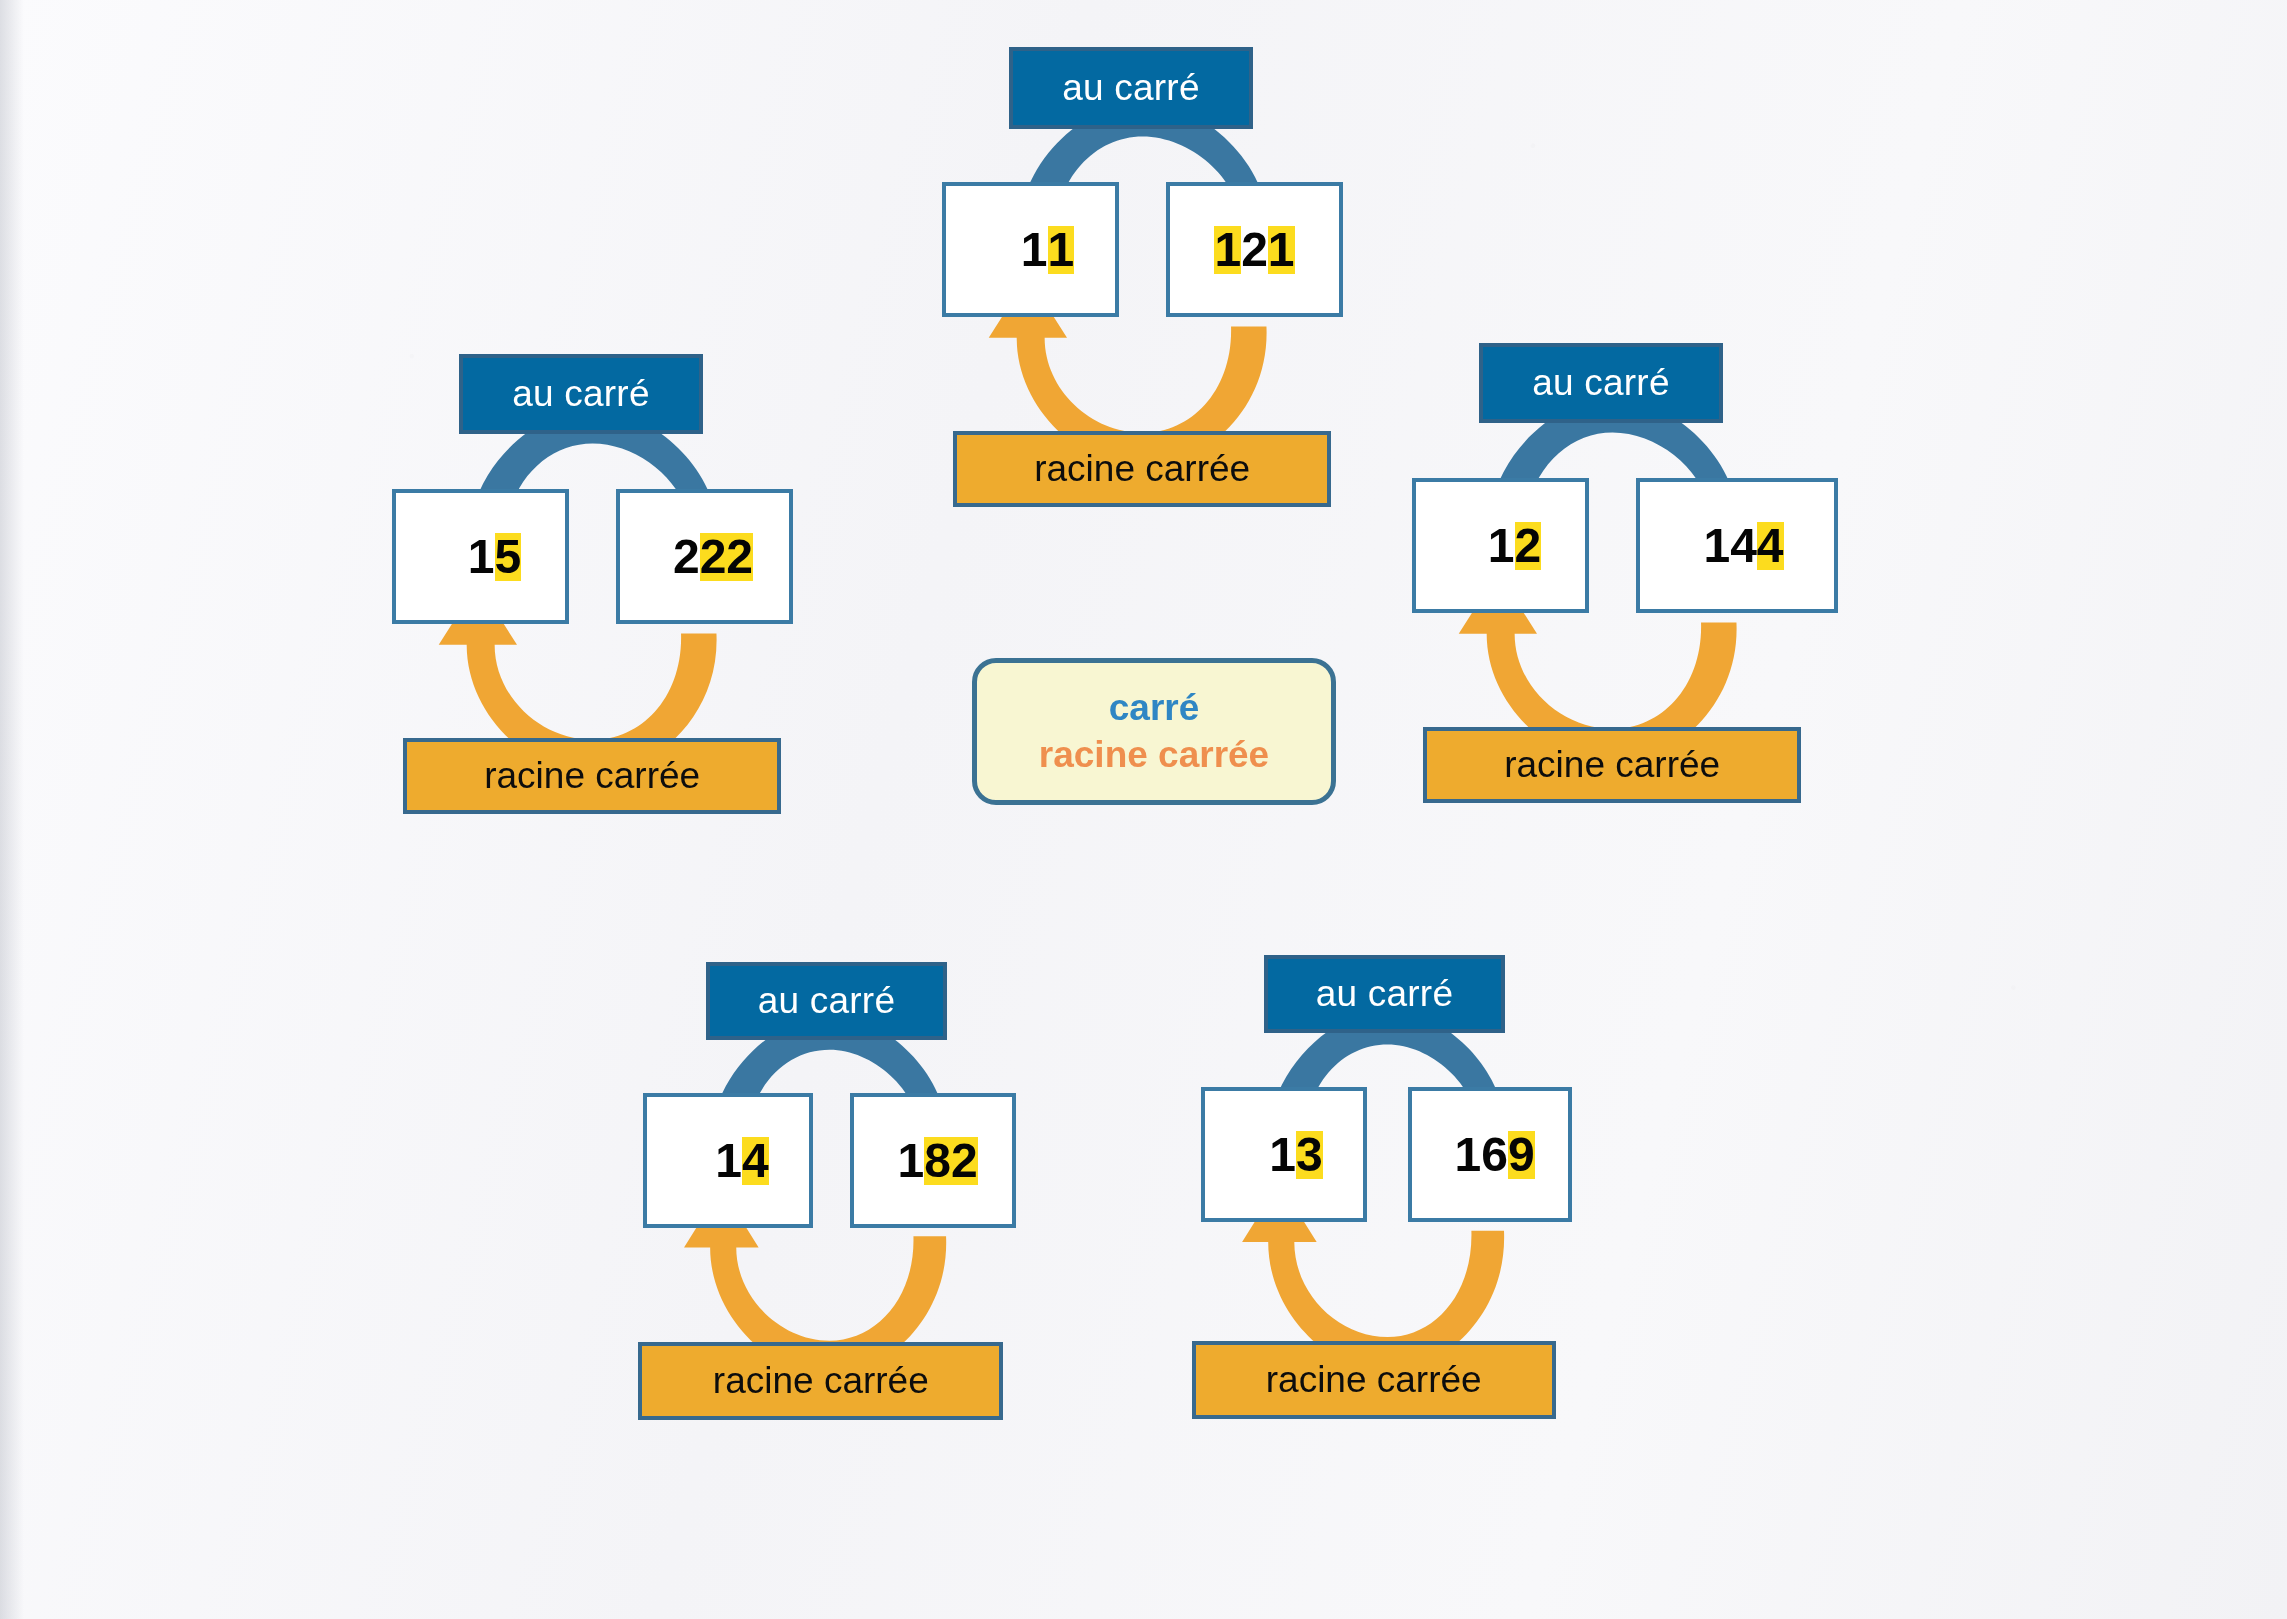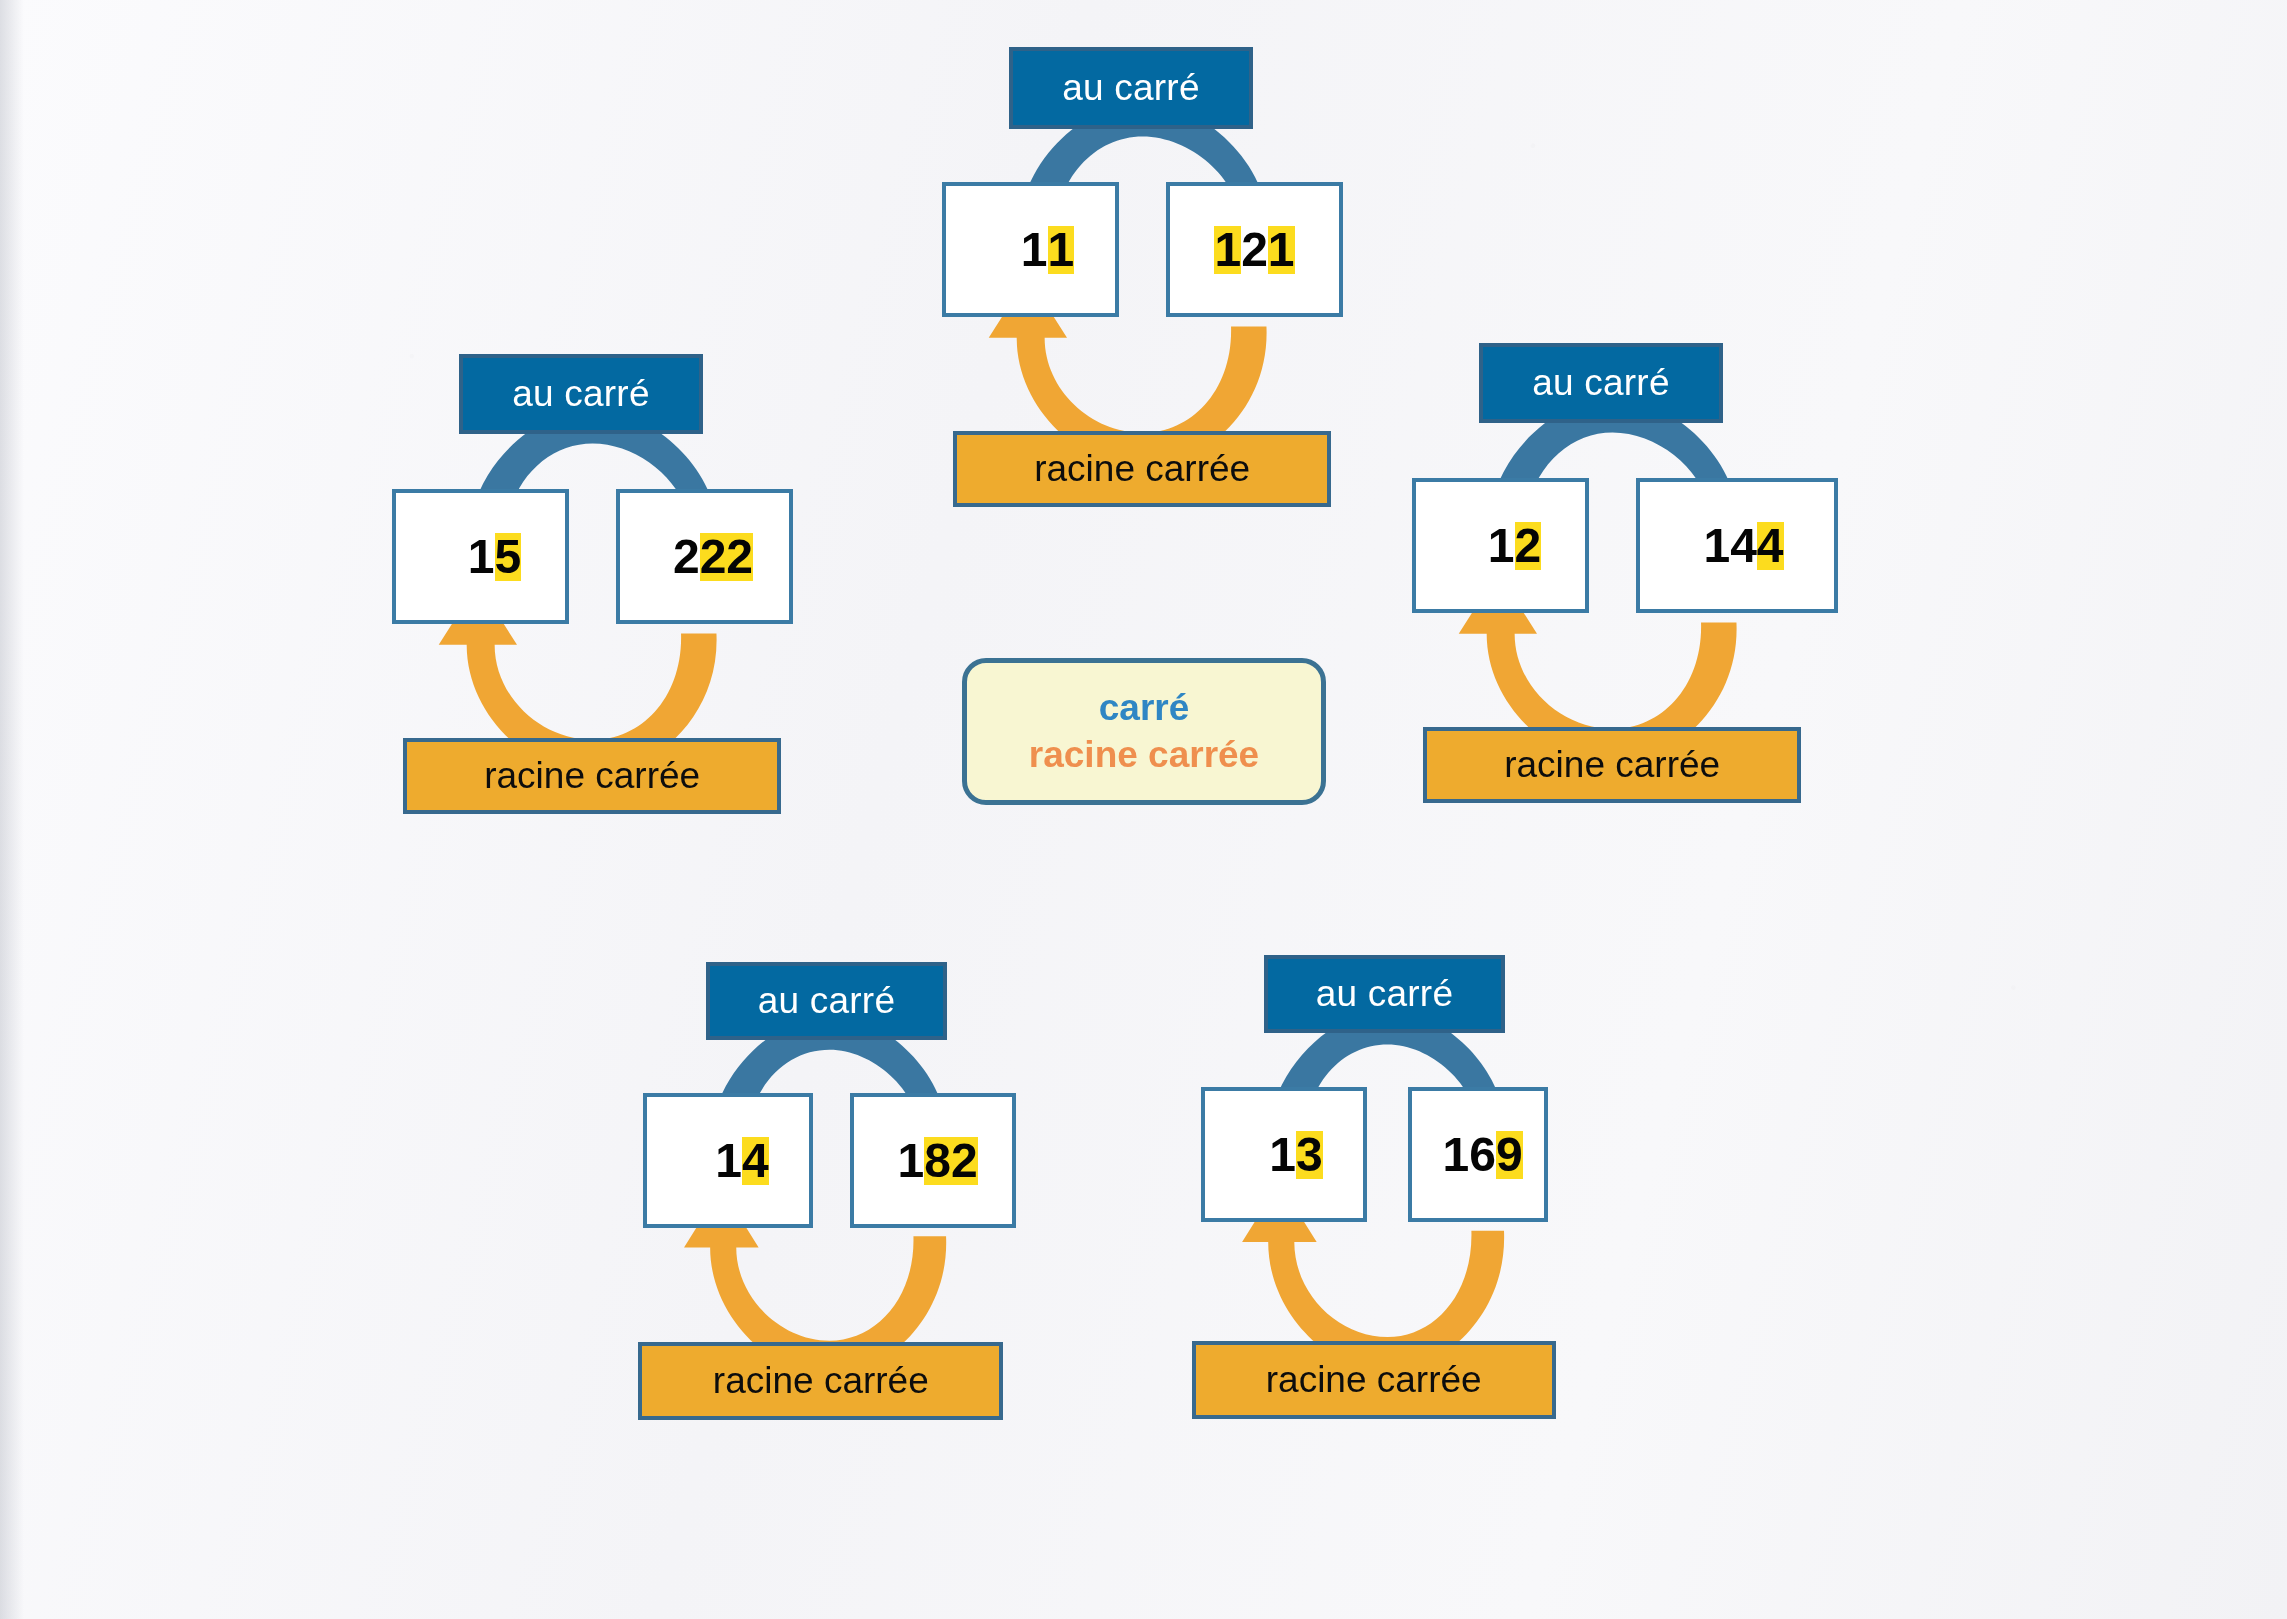--- a/index.html
+++ b/index.html
@@ -76,20 +76,21 @@
   
   .legend{
     position:absolute;
     background:#f8f6d2;
     border:5.6px solid #3b7293;
     border-radius:24px;
     box-sizing:border-box;
     display:flex;flex-direction:column;
     align-items:center;justify-content:center;
     z-index:5;
+    margin-left:10px;
   }
   .legend .l-carre{color:#2f86c4;font-weight:700;}
   .legend .l-racine{color:#ef8f4e;font-weight:700;}
 </style>
 </head>
 <body>
 
 <div class="paper-grain"></div>
 <div class="edge-shadow"></div>
 
@@ -237,21 +238,21 @@
   <div class="blue-label" style="left:63px;top:0px;width:241px;height:78px;font-size:37px;">
     <span>au carré</span>
   </div>
 
   <div class="num-box" style="left:0px;top:132px;width:166px;height:135px;">
     <div class="digits" style="font-size:48px;padding-left:24px;">
       <span>1</span><span class="hl">3</span>
     </div>
   </div>
 
-  <div class="num-box" style="left:207px;top:132px;width:140px;height:135px;">
+  <div class="num-box" style="left:207px;top:132px;width:164px;height:135px;">
     <div class="digits" style="font-size:48px;padding-left:9.3px;">
       <span>16</span><span class="hl">9</span>
     </div>
   </div>
 
   <div class="orange-label" style="left:-9.3px;top:386px;width:364px;height:78px;font-size:37px;">
     <span>racine carrée</span>
   </div>
 </div>
 

